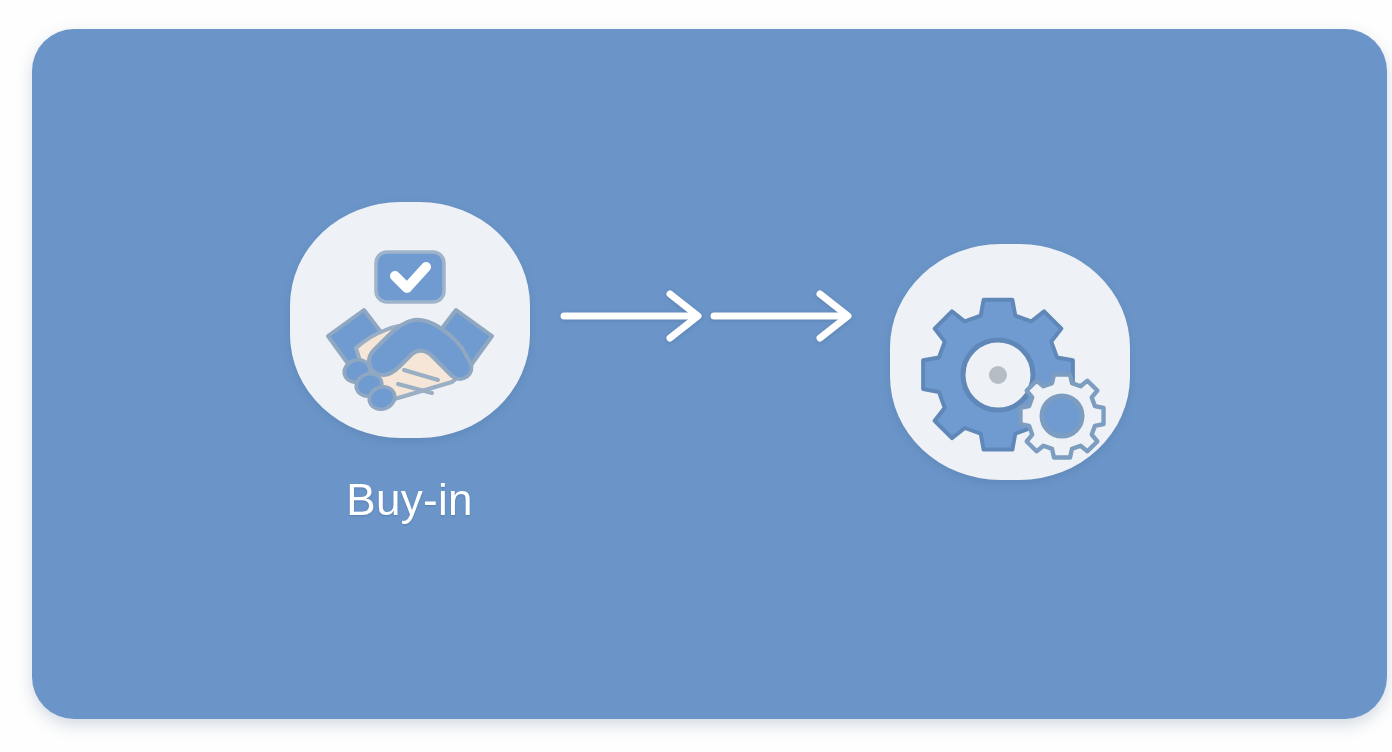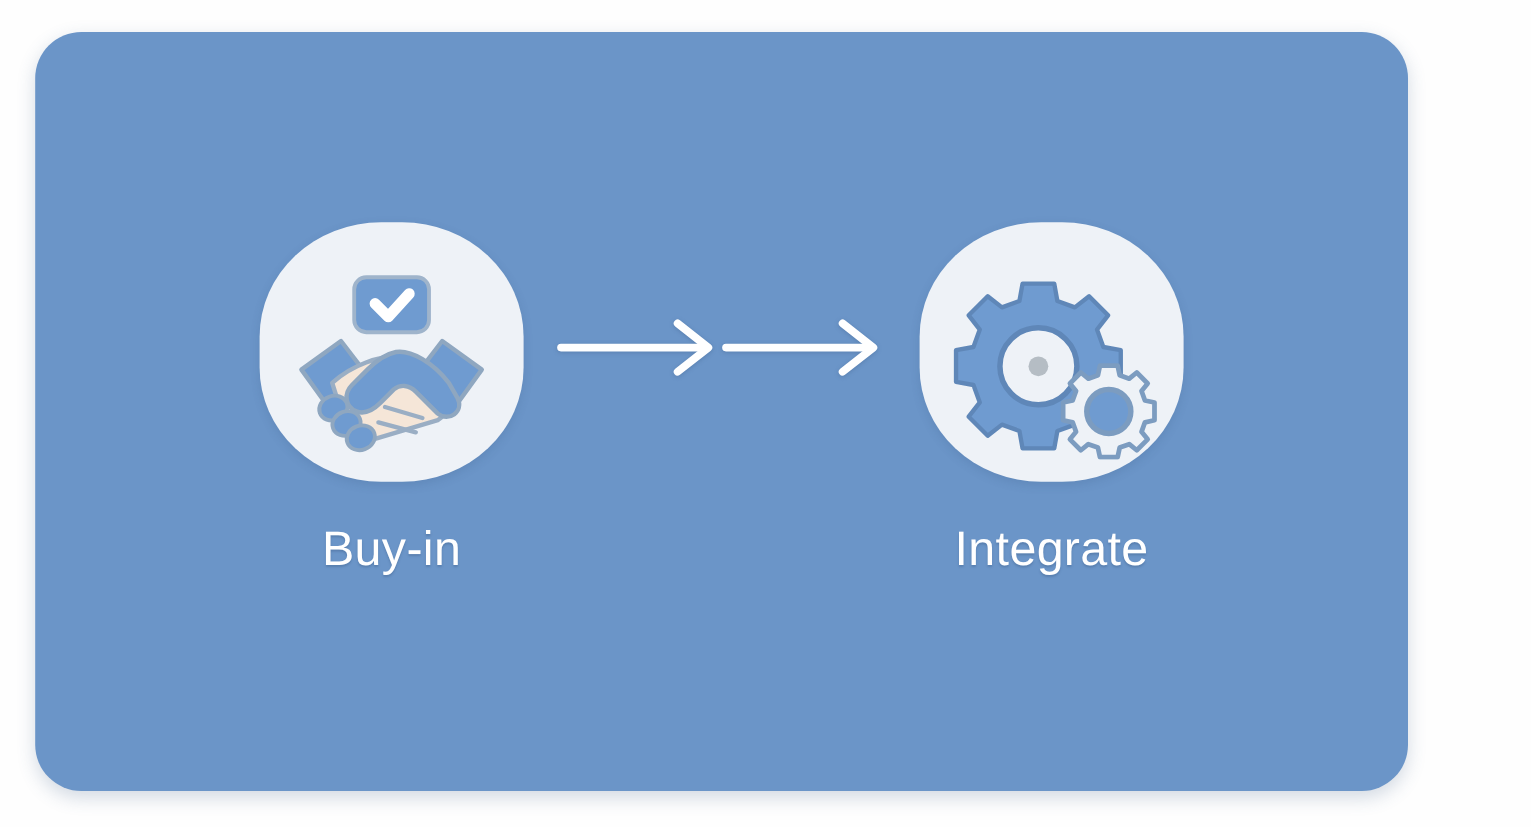--- a/index.html
+++ b/index.html
@@ -16,21 +16,21 @@
   #stage {
     position: relative;
     width: 1392px;
     height: 752px;
     background: #fefefe;
   }
   .panel {
     position: absolute;
     left: 32px;
     top: 29px;
-    width: 1248px;
+    width: 1355px;
     height: 690px;
     background: #6b95c8;
     border-radius: 42px;
     box-shadow: 0 6px 16px rgba(60, 90, 130, 0.22);
     box-sizing: border-box;
   }
   .flow {
     position: absolute;
     left: 0;
     top: 0;
@@ -163,18 +163,17 @@
                 <path d="M-13 -50 L13 -50 L16 -36 L30 -31 L41 -40 L57 -24 L48 -13
                          L53 1 L67 4 L67 30 L53 33 L48 47 L57 58 L41 74 L30 65
                          L16 70 L13 84 L-13 84 L-16 70 L-30 65 L-41 74 L-57 58
                          L-48 47 L-53 33 L-67 30 L-67 4 L-53 1 L-48 -13 L-57 -24
                          L-41 -40 L-30 -31 L-16 -36 Z" transform="scale(0.62) translate(0,-17)" fill="#eef2f7" stroke="#7c9cc0" stroke-width="7" stroke-linejoin="round"></path>
                 <circle cx="0" cy="0" r="20" fill="#6f9bd0" stroke="#7c9cc0" stroke-width="5"></circle>
               </g>
             </svg>
           </span>
         </div>
-        <div class="step-label">Integrate</div>
       </div>
 
     </div>
   </div>
 </div>
 
 </body></html>

